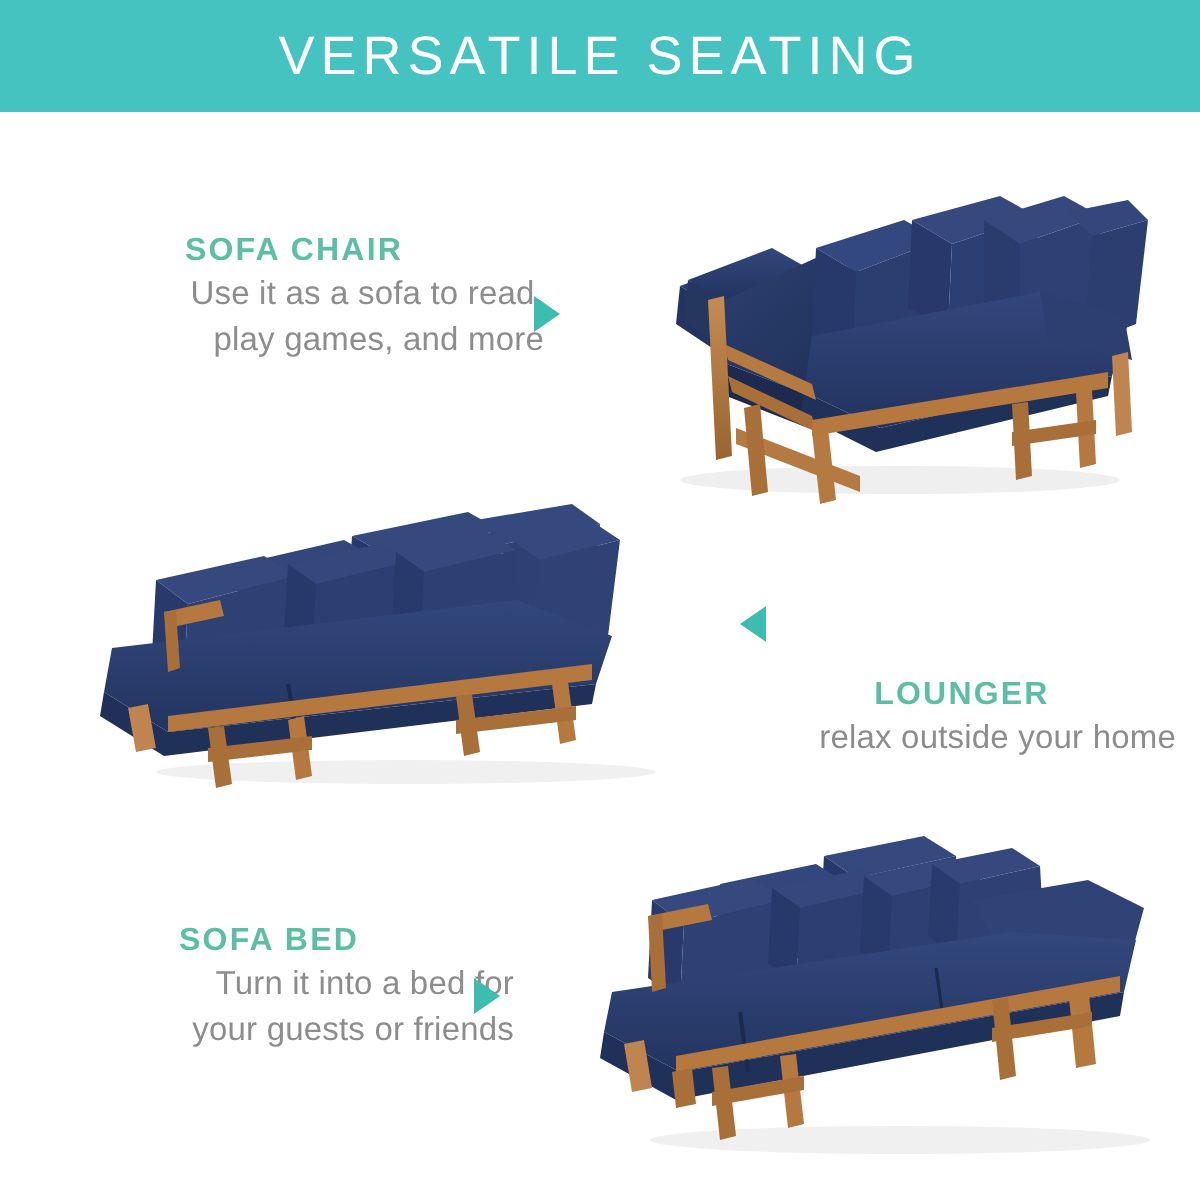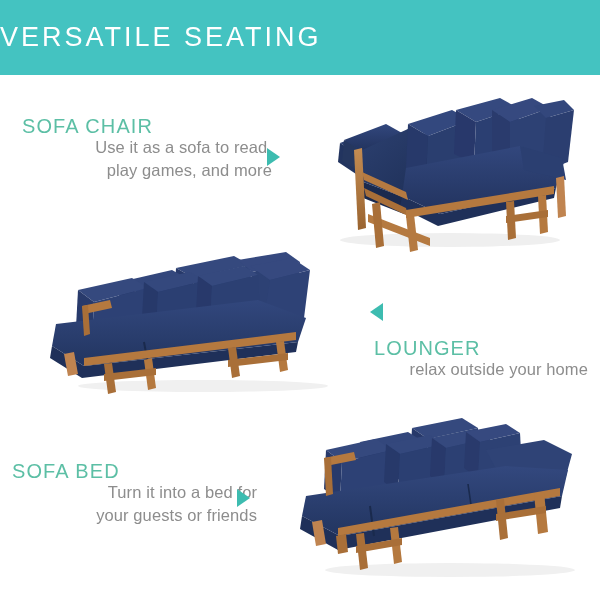--- a/index.html
+++ b/index.html
@@ -7,40 +7,41 @@
     width:600px;height:589px;
     background:#ffffff;
     font-family:"Liberation Sans", sans-serif;
     overflow:hidden;
     position:relative;
   }
   .page{position:relative;width:600px;height:589px;background:#fff;overflow:hidden;}
 
   
   .header-band{
-    position:absolute;left:0;top:0;width:600px;height:75px;
+    position:absolute;left:0;top:0;width:600px;height:56px;
     background:#44c3c1;
-    display:flex;align-items:center;justify-content:flex-start;
+    display:flex;align-items:center;justify-content:center;
   }
   .header-title{
     color:#ffffff;
     font-size:27px;
     font-weight:400;
     letter-spacing:3.0px;
     white-space:nowrap;
     font-family:"Liberation Sans", sans-serif;
   }
 
   
   .txt-block{position:absolute;}
   .feat-head{
     color:#5cbfa5;
-    font-size:20px;
-    font-weight:normal;
+    font-size:16px;
+    font-weight:bold;
     letter-spacing:1.1px;
+    text-align:center;
     white-space:nowrap;
     line-height:20px;
   }
   .feat-body{
     color:#8d8d8d;
     font-size:16.5px;
     font-weight:400;
     line-height:23px;
     text-align:right;
     letter-spacing:0.1px;

